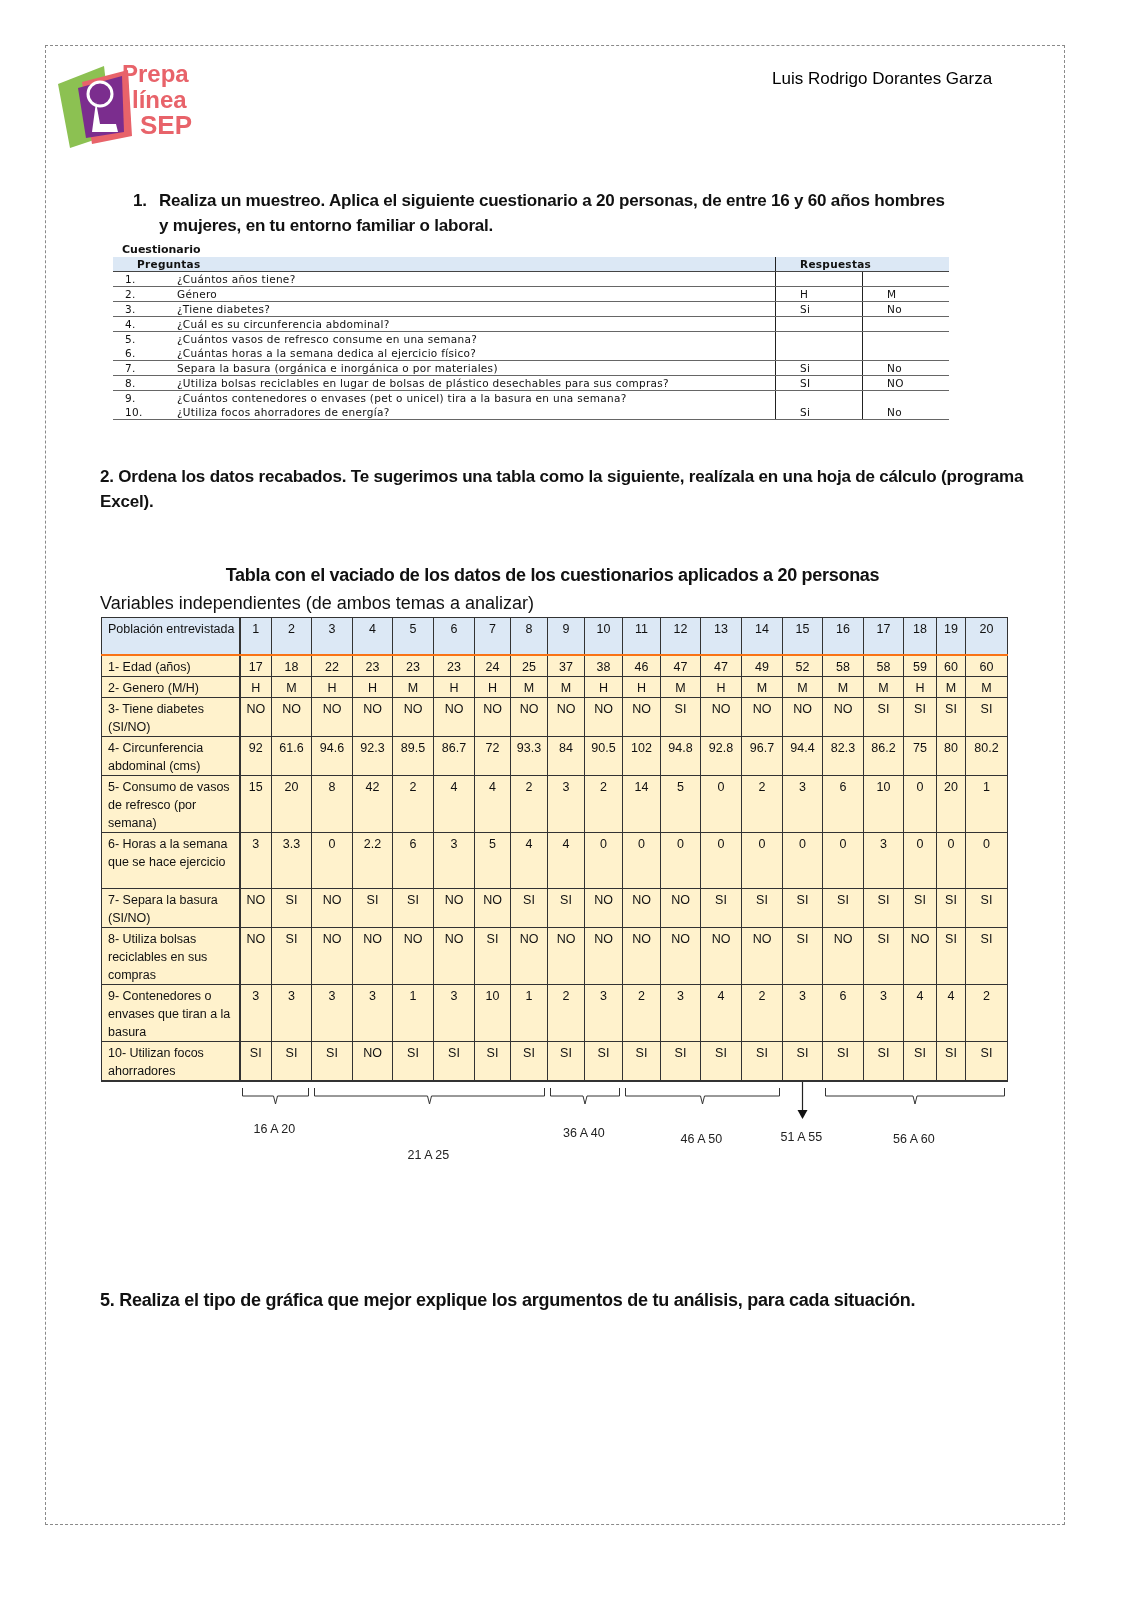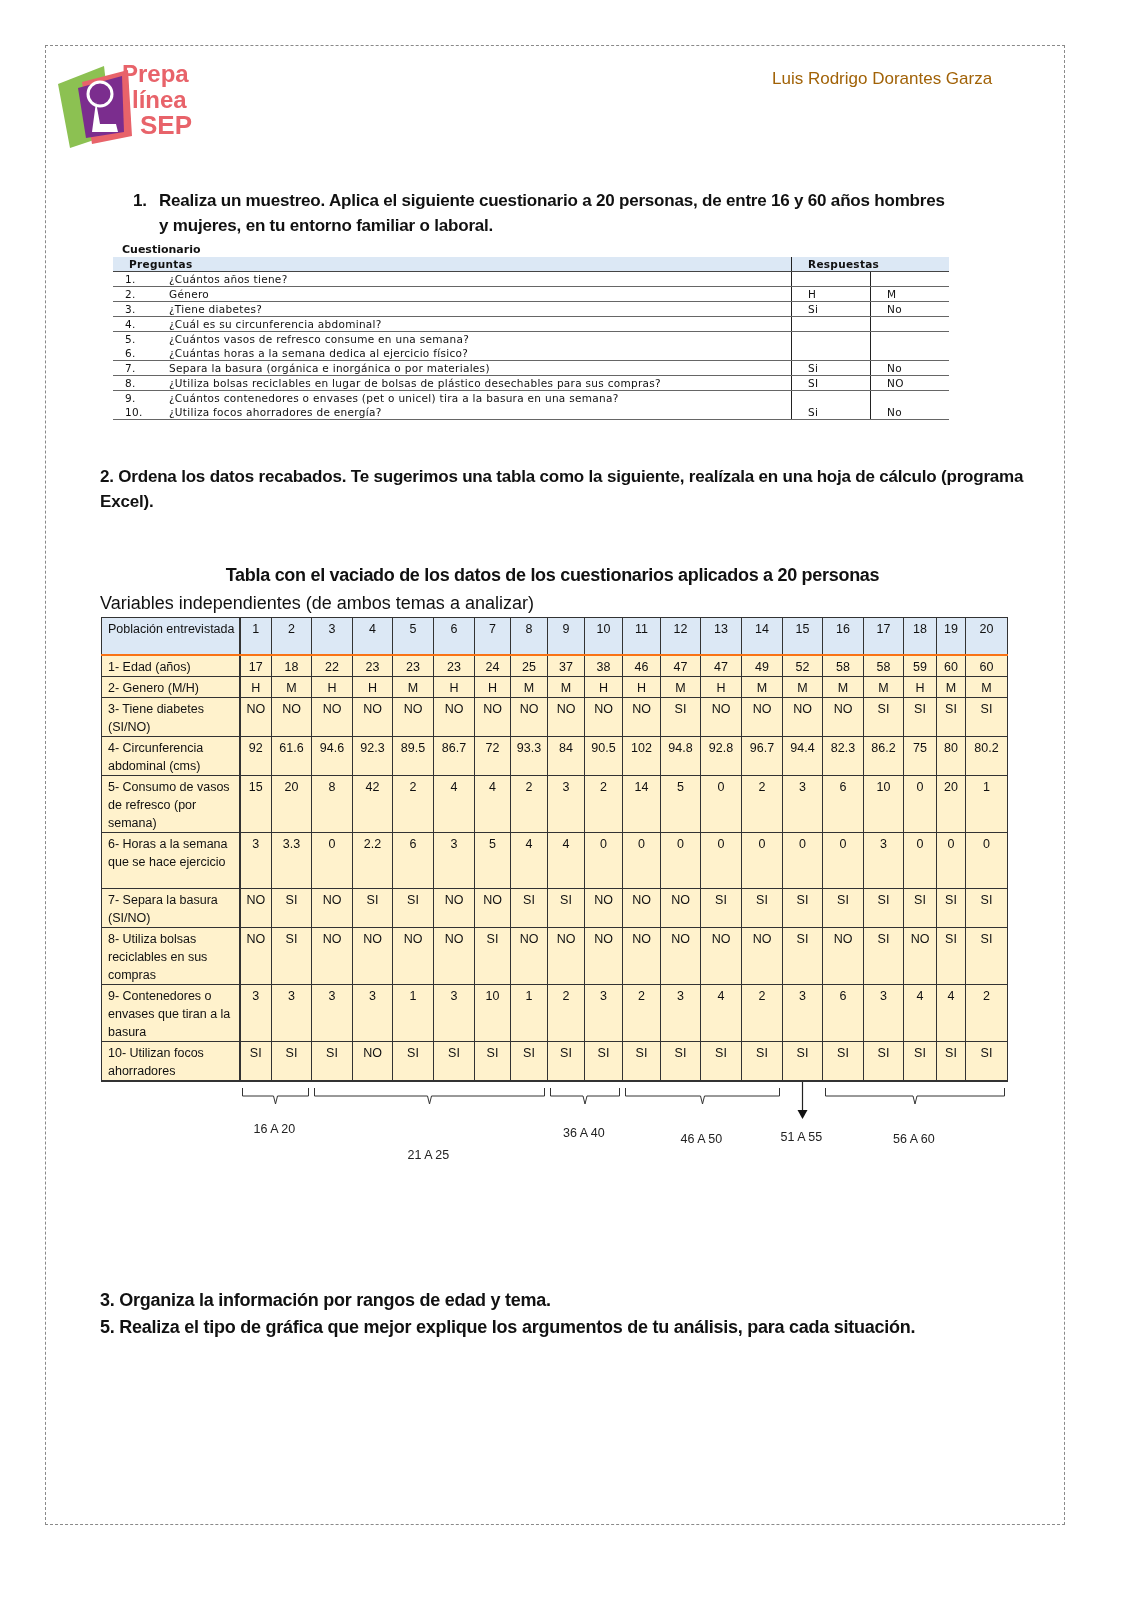--- a/index.html
+++ b/index.html
@@ -1,27 +1,27 @@
 <!DOCTYPE html>
 <html><head>
 <meta charset="utf-8">
 <style>
   html, body { margin:0; padding:0; background:#ffffff; }
   body { width:1132px; height:1600px; position:relative; font-family:"Liberation Sans", sans-serif; color:#111; overflow:hidden; }
   .page-border { position:absolute; left:45px; top:45px; width:1018px; height:1478px; border:1px dashed #8a8a8a; }
   .logo { position:absolute; left:56px; top:52px; width:140px; height:100px; }
-  .author { position:absolute; left:772px; top:69px; font-size:17px; color:#a16207; }
+  .author { position:absolute; left:772px; top:69px; font-size:17px; color:#000000; }
 
   .task1 { position:absolute; left:133px; top:188px; width:820px; font-size:17px; font-weight:bold; line-height:25px; font-family:"Liberation Sans Narrow","Liberation Sans", sans-serif; letter-spacing:-0.2px; }
   .task1 .num { position:absolute; left:0; top:0; }
   .task1 .txt { margin-left:26px; }
 
   .q-title { position:absolute; left:122px; top:243px; font-size:11px; font-weight:bold; font-family:"DejaVu Sans", sans-serif; }
   table.qtable { position:absolute; left:113px; top:257px; width:836px; border-collapse:collapse; font-family:"DejaVu Sans", sans-serif; font-size:10.5px; letter-spacing:0.3px; }
-  table.qtable td { padding:0 0 0 16px; height:14px; line-height:14px; white-space:nowrap; }
+  table.qtable td { padding:0 0 0 24px; height:14px; line-height:14px; white-space:nowrap; }
   table.qtable tr.hdr td { background:#dce8f5; font-weight:bold; border-bottom:1px solid #444; }
   table.qtable tr td { border-bottom:1px solid #666; }
   table.qtable td.qn { width:28px; padding-left:12px; }
   table.qtable td.ans { border-left:1px solid #222; width:62px; }
   table.qtable td.ans2 { border-left:1px solid #222; width:62px; }
   table.qtable tr.nob td { border-bottom:none; }
 
   .task2 { position:absolute; left:100px; top:464px; width:930px; font-size:17px; font-weight:bold; line-height:25px; letter-spacing:-0.2px; }
   .tbl-title { position:absolute; left:100px; top:565px; width:905px; text-align:center; font-size:18px; font-weight:bold; letter-spacing:-0.3px; }
   .tbl-sub { position:absolute; left:100px; top:593px; width:905px; text-align:left; font-size:18px; }
@@ -431,15 +431,14 @@
     </svg>
 <div class="range-label" style="top: 44px; left: 253.5px;">16 A 20</div>
     <div class="range-label" style="top: 70px; left: 407.5px;">21 A 25</div>
     <div class="range-label" style="top: 48px; left: 563px;">36 A 40</div>
     <div class="range-label" style="top: 54px; left: 680.5px;">46 A 50</div>
     <div class="range-label" style="top: 52px; left: 780.5px;">51 A 55</div>
     <div class="range-label" style="top: 54px; left: 893px; text-align: center;">56 A 60</div>
   </div>
 
 <div class="tasks345">
-  <div>3. Organiza la información por rangos de edad y tema.</div>
   <div>5. Realiza el tipo de gráfica que mejor explique los argumentos de tu análisis, para cada situación.</div>
 </div>
 
 </body></html>

